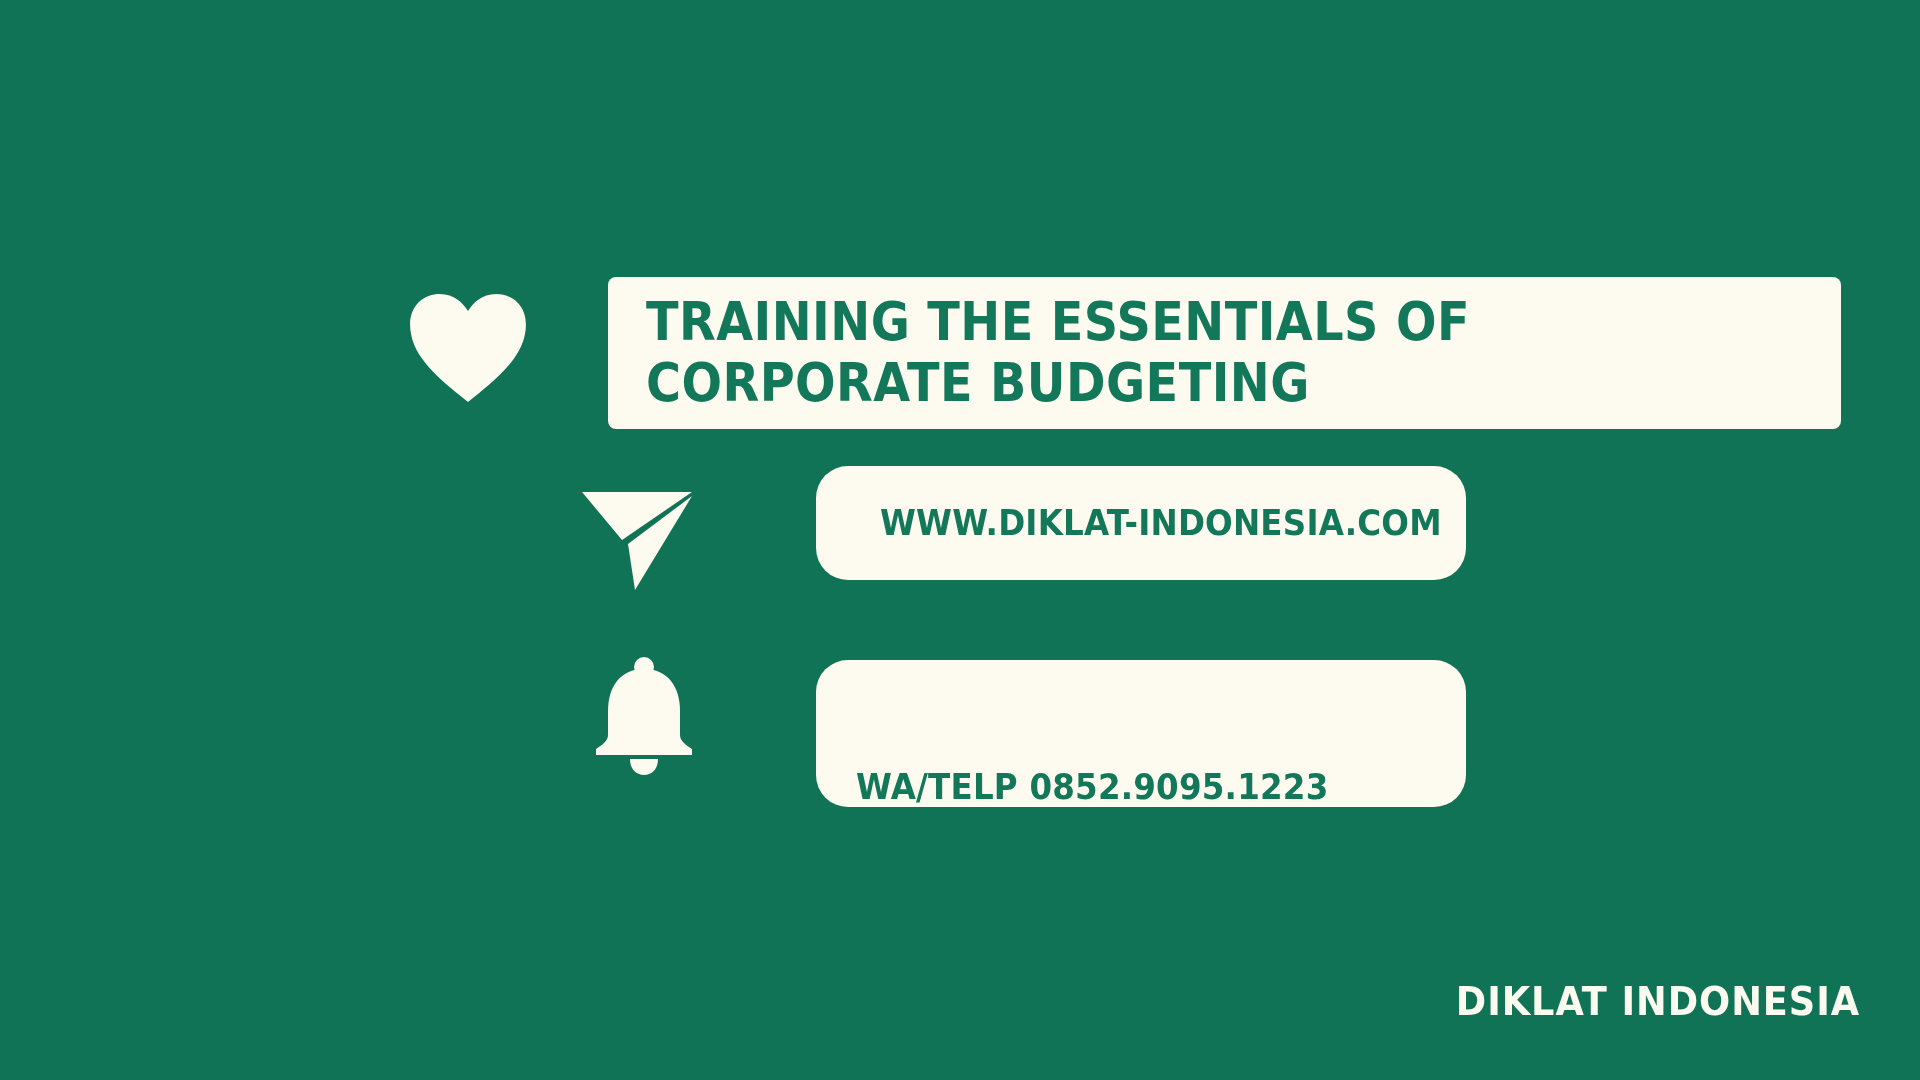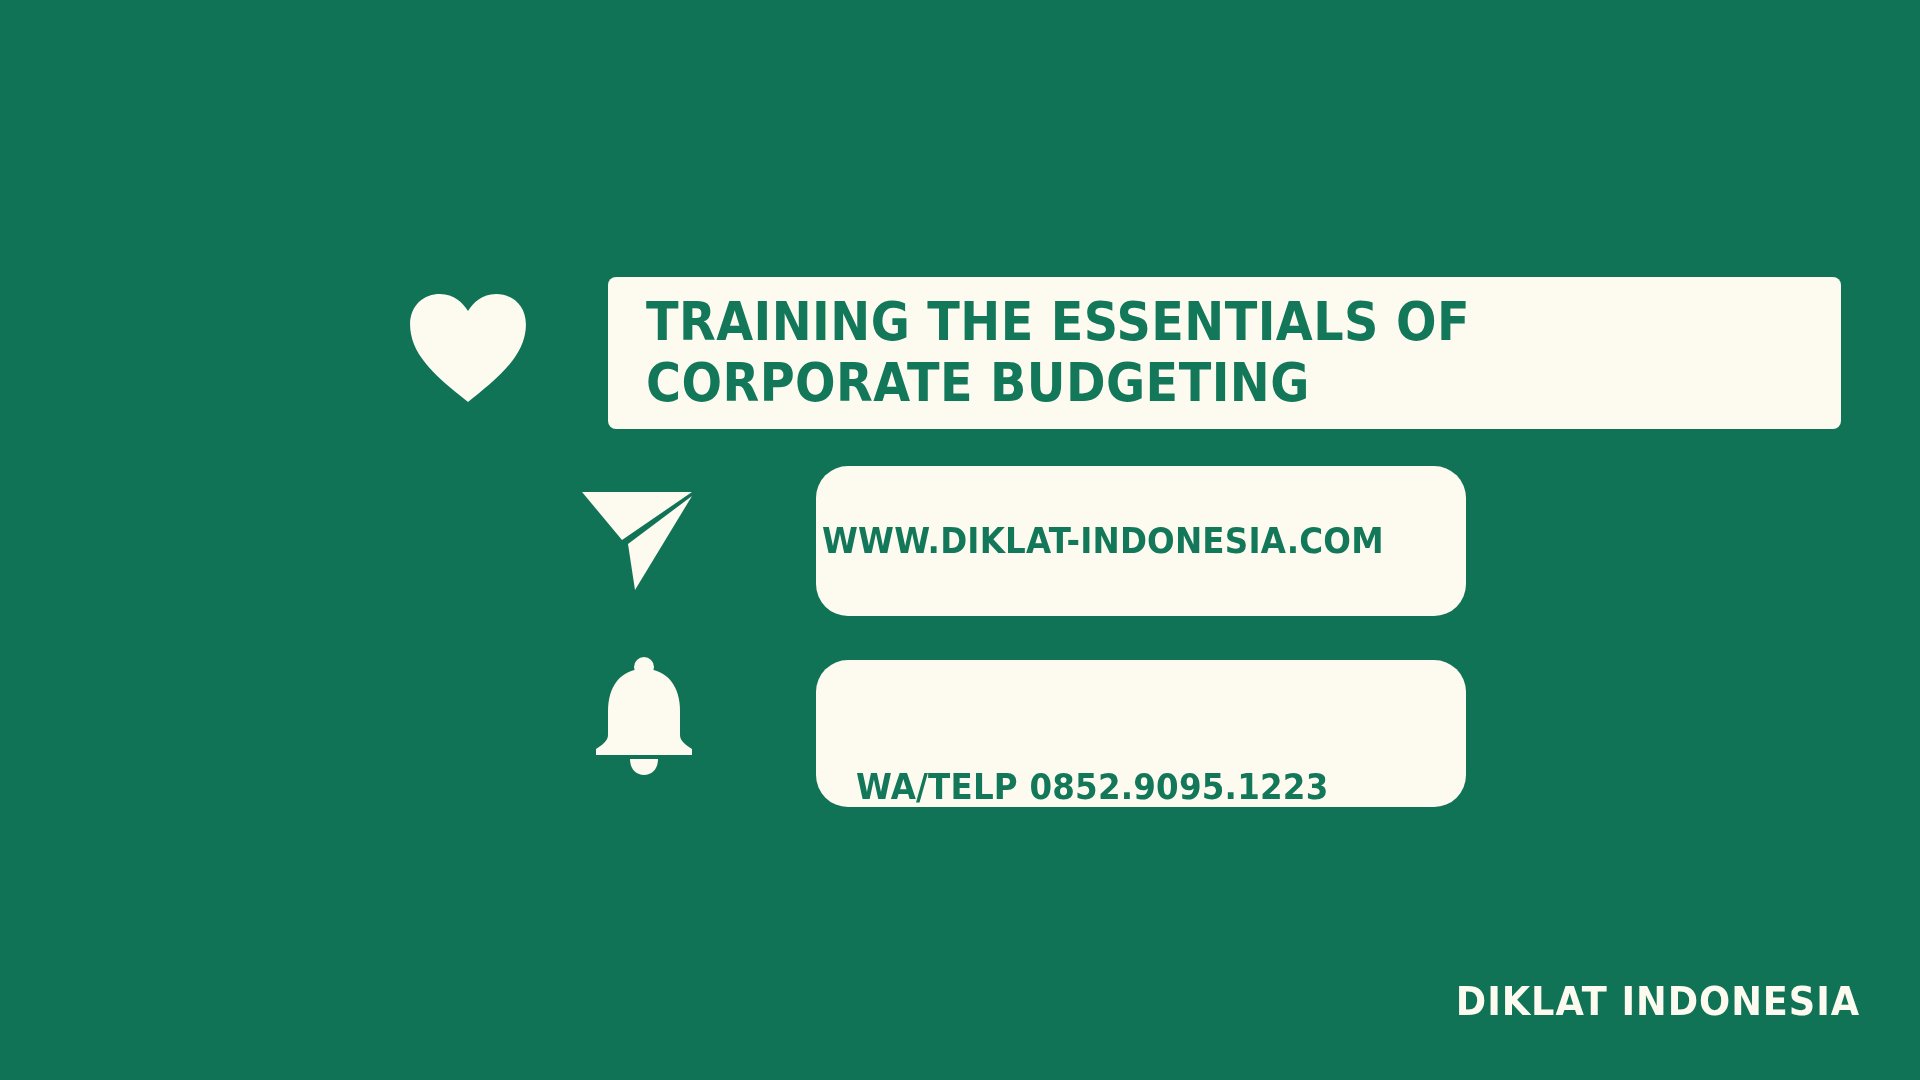--- a/index.html
+++ b/index.html
@@ -54,23 +54,22 @@
     transform-origin: left center;
     width: 111%;
     margin-top: -2px;
   }
 
   
   #web-card {
     left: 816px;
     top: 466px;
     width: 650px;
-    height: 150px;
-    padding: 0 40px;
-    justify-content: flex-end;
+    height: 114px;
+    padding: 0 64px;
   }
   #phone-card {
     left: 816px;
     top: 660px;
     width: 650px;
     height: 147px;
     padding: 0 40px;
     align-items: flex-end;
   }
   .info-text {

